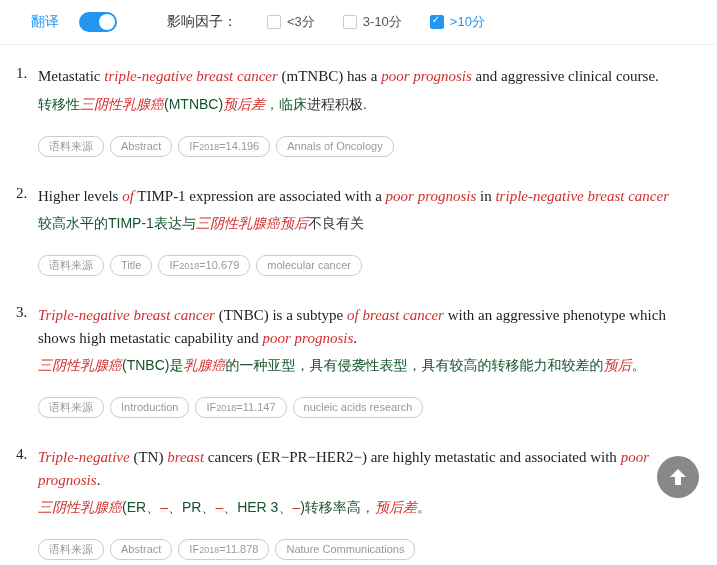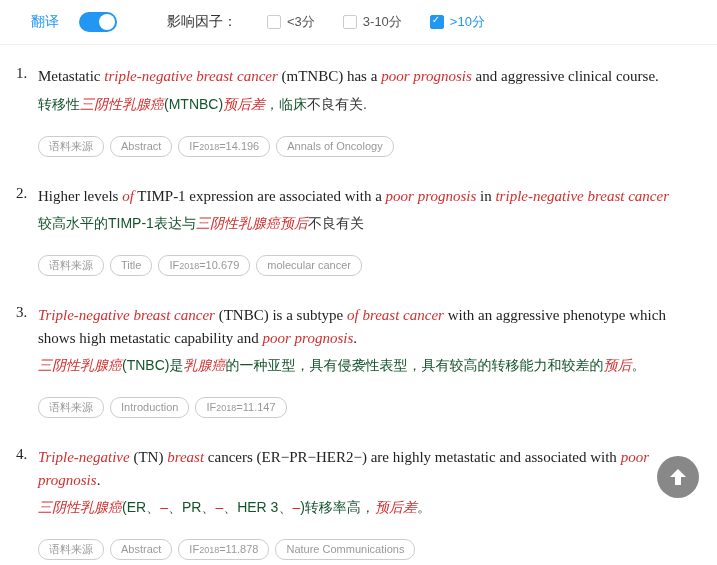--- a/index.html
+++ b/index.html
@@ -51,21 +51,21 @@
         <span class="cb-text active">&gt;10分</span>
       </div>
     </div>
 </div>
 
 <div class="results" id="results">
     <div class="item">
       <div class="num">1.</div>
       <div class="content">
         <div class="sentence"><span>Metastatic </span><span class="hl">triple-negative breast cancer</span><span> (mTNBC) has a </span><span class="hl">poor prognosis</span><span> and aggressive clinical course.</span></div>
-        <div class="translation"><span class="blue">转移性</span><span class="red">三阴性乳腺癌</span><span class="blue">(MTNBC)</span><span class="red">预后差</span><span class="blue">，临床</span><span>不良有关.</span></div>
+        <div class="translation"><span class="blue">转移性</span><span class="red">三阴性乳腺癌</span><span class="blue">(MTNBC)</span><span class="red">预后差</span><span class="blue">，临床</span><span>进程积极.</span></div>
         <div class="tags">
           <span class="tag">语料来源</span>
           <span class="tag">Abstract</span>
           <span class="tag">IF<sub>2018</sub>=14.196</span>
           <span class="tag">Annals of Oncology</span>
         </div>
       </div>
     </div>
     <div class="item">
       <div class="num">2.</div>
@@ -82,20 +82,21 @@
     </div>
     <div class="item">
       <div class="num">3.</div>
       <div class="content">
         <div class="sentence"><span class="hl">Triple-negative breast cancer</span><span> (TNBC) is a subtype </span><span class="hl">of breast cancer</span><span> with an aggressive phenotype which shows high metastatic capability and </span><span class="hl">poor prognosis</span><span>.</span></div>
         <div class="translation"><span class="red">三阴性乳腺癌</span><span class="blue">(TNBC)是</span><span class="red">乳腺癌</span><span class="blue">的一种亚型，具有侵袭性表型，具有较高的转移能力和较差的</span><span class="red">预后</span><span class="blue">。</span></div>
         <div class="tags">
           <span class="tag">语料来源</span>
           <span class="tag">Introduction</span>
           <span class="tag">IF<sub>2018</sub>=11.147</span>
+          <span class="tag">nucleic acids research</span>
         </div>
       </div>
     </div>
     <div class="item">
       <div class="num">4.</div>
       <div class="content">
         <div class="sentence"><span class="hl">Triple-negative</span><span> (TN) </span><span class="hl">breast</span><span> cancers (ER−PR−HER2−) are highly metastatic and associated with </span><span class="hl">poor prognosis</span><span>.</span></div>
         <div class="translation"><span class="red">三阴性乳腺癌</span><span class="blue">(ER、</span><span class="red">–</span><span class="blue">、PR、</span><span class="red">–</span><span class="blue">、HER 3、</span><span class="red">–</span><span class="blue">)转移率高，</span><span class="red">预后差</span><span class="blue">。</span></div>
         <div class="tags">
           <span class="tag">语料来源</span>

